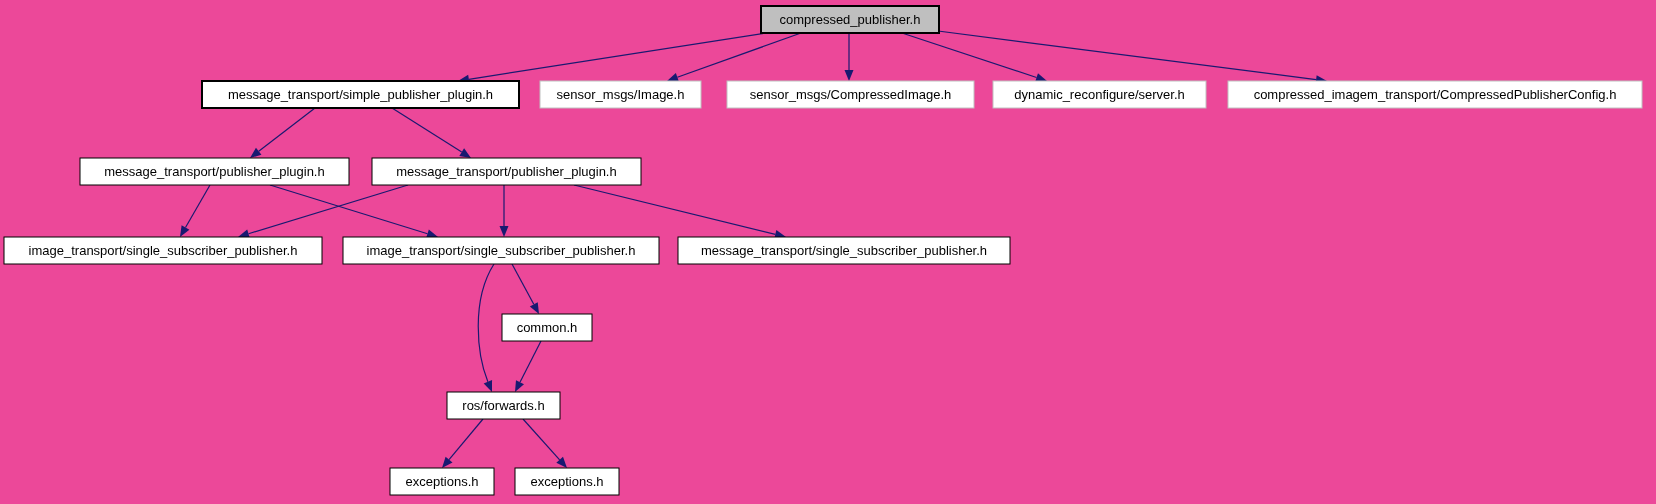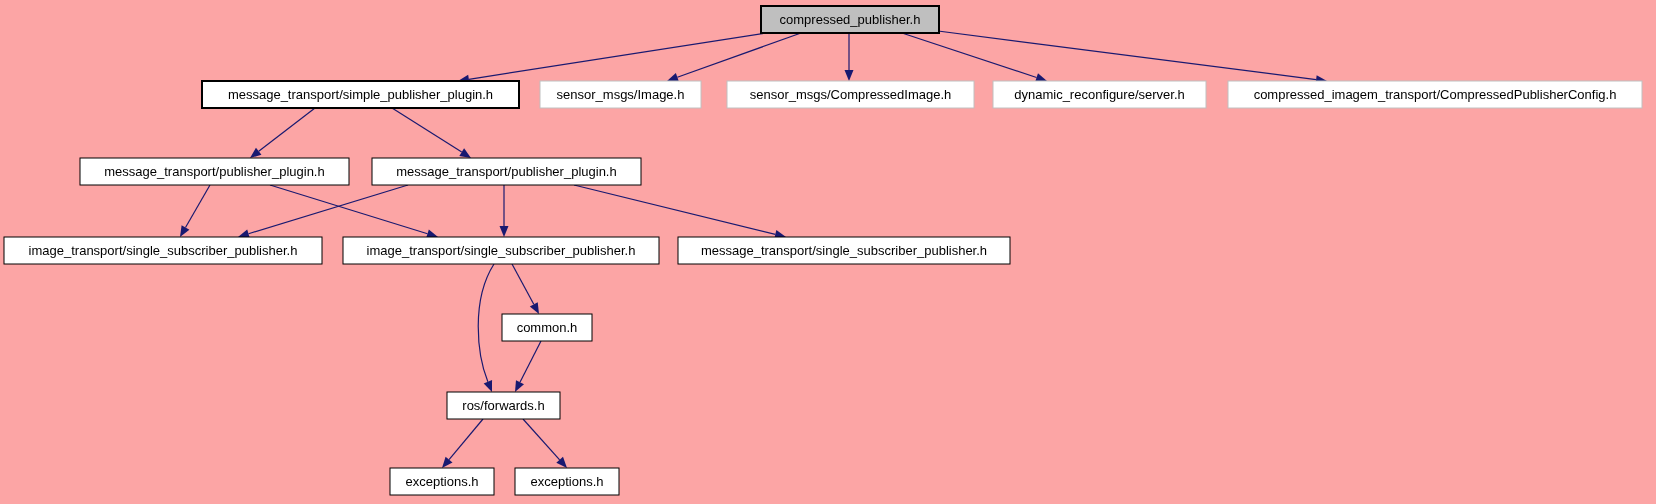--- a/index.html
+++ b/index.html
@@ -5,21 +5,21 @@
   html, body {
     margin: 0;
     padding: 0;
     background: #ffffff;
     font-family: "Liberation Sans", sans-serif;
   }
   #graph-wrap {
     width: 1656px;
     height: 504px;
     position: relative;
-    background: #fca5a5;
+    background: #ec4899;
     overflow: hidden;
   }
   svg { display: block; }
   .node-label {
     font-family: "Liberation Sans", sans-serif;
     font-size: 13px;
     fill: #000000;
     text-anchor: middle;
   }
   .edge-line { fill: none; }

